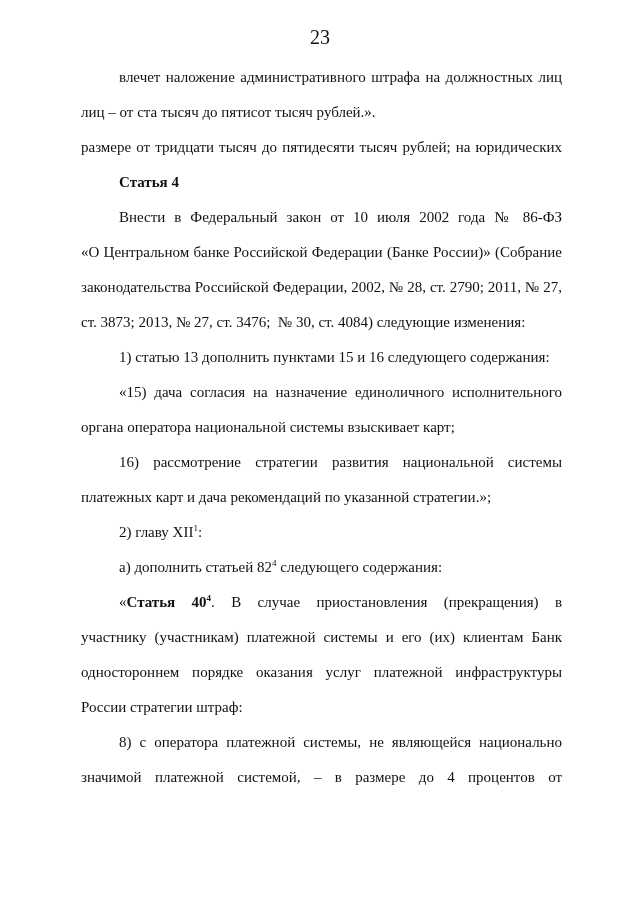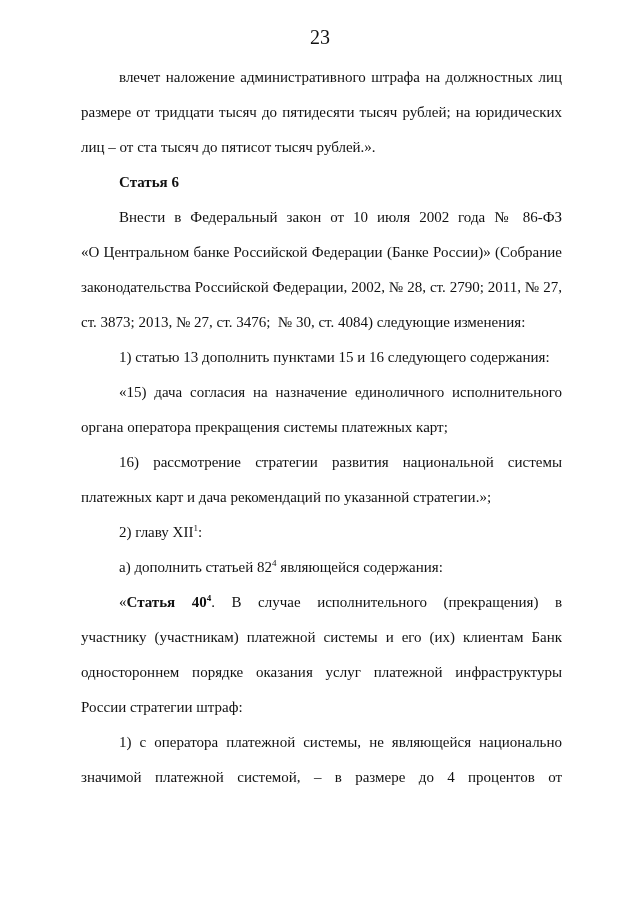--- a/index.html
+++ b/index.html
@@ -56,34 +56,34 @@
     line-height: 0;
   }
 </style>
 </head>
 <body>
 
 <div class="page">
   <div class="page-number">23</div>
   <div class="content">
       <div class="line indent justify"><span>влечет наложение административного штрафа на должностных лиц в</span></div>
+      <div class="line"><span>лиц – от ста тысяч до пятисот тысяч рублей.».</span></div>
       <div class="line justify"><span>размере от тридцати тысяч до пятидесяти тысяч рублей; на юридических</span></div>
-      <div class="line"><span>лиц – от ста тысяч до пятисот тысяч рублей.».</span></div>
-      <div class="line indent"><span class="b">Статья 6</span></div>
+      <div class="line indent"><span class="b">Статья 4</span></div>
       <div class="line indent justify"><span>Внести в Федеральный закон от 10 июля 2002 года № 86-ФЗ</span></div>
       <div class="line justify"><span>«О Центральном банке Российской Федерации (Банке России)» (Собрание</span></div>
       <div class="line justify"><span>законодательства Российской Федерации, 2002, № 28, ст. 2790; 2011, № 27,</span></div>
       <div class="line"><span>ст. 3873; 2013, № 27, ст. 3476;&nbsp; № 30, ст. 4084) следующие изменения:</span></div>
       <div class="line indent"><span>1) статью 13 дополнить пунктами 15 и 16 следующего содержания:</span></div>
       <div class="line indent justify"><span>«15) дача согласия на назначение единоличного исполнительного</span></div>
-      <div class="line"><span>органа оператора прекращения системы платежных карт;</span></div>
+      <div class="line"><span>органа оператора национальной системы взыскивает карт;</span></div>
       <div class="line indent justify"><span>16) рассмотрение стратегии развития национальной системы</span></div>
       <div class="line"><span>платежных карт и дача рекомендаций по указанной стратегии.»;</span></div>
       <div class="line indent"><span>2) главу XII</span><span class="sup">1</span><span>:</span></div>
-      <div class="line indent"><span>а) дополнить статьей 82</span><span class="sup">4</span><span> являющейся содержания:</span></div>
-      <div class="line indent justify"><span>«</span><span class="b">Статья 40</span><span class="b sup">4</span><span>. В случае исполнительного (прекращения) в</span></div>
+      <div class="line indent"><span>а) дополнить статьей 82</span><span class="sup">4</span><span> следующего содержания:</span></div>
+      <div class="line indent justify"><span>«</span><span class="b">Статья 40</span><span class="b sup">4</span><span>. В случае приостановления (прекращения) в</span></div>
       <div class="line justify"><span>участнику (участникам) платежной системы и его (их) клиентам Банк</span></div>
       <div class="line justify"><span>одностороннем порядке оказания услуг платежной инфраструктуры</span></div>
       <div class="line"><span>России стратегии штраф:</span></div>
-      <div class="line indent justify"><span>1) с оператора платежной системы, не являющейся национально</span></div>
+      <div class="line indent justify"><span>8) с оператора платежной системы, не являющейся национально</span></div>
       <div class="line justify"><span>значимой платежной системой, – в размере до 4 процентов от</span></div>
     </div>
 </div>
 
 </body></html>

